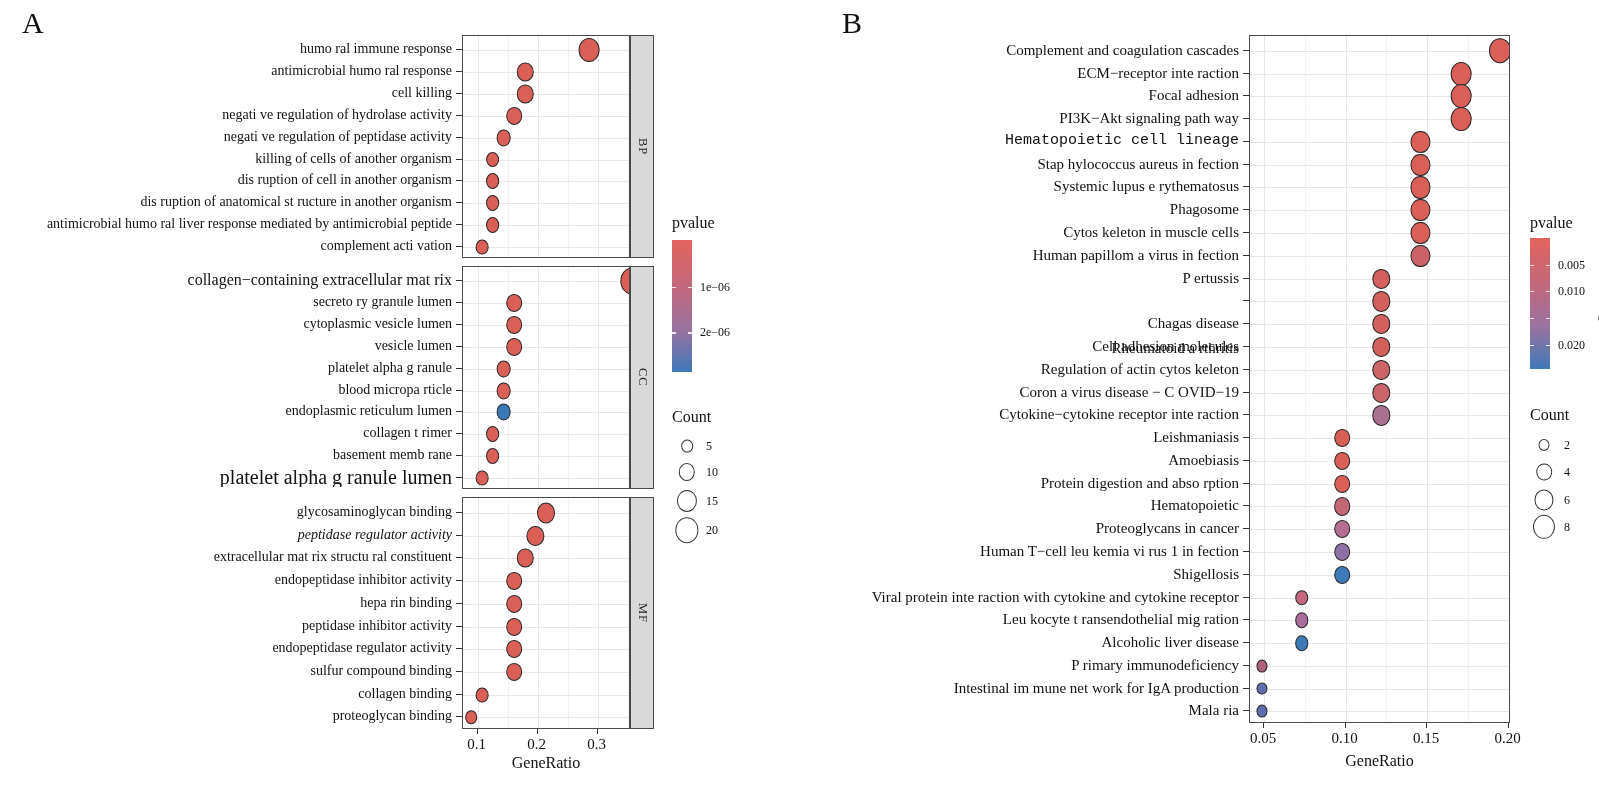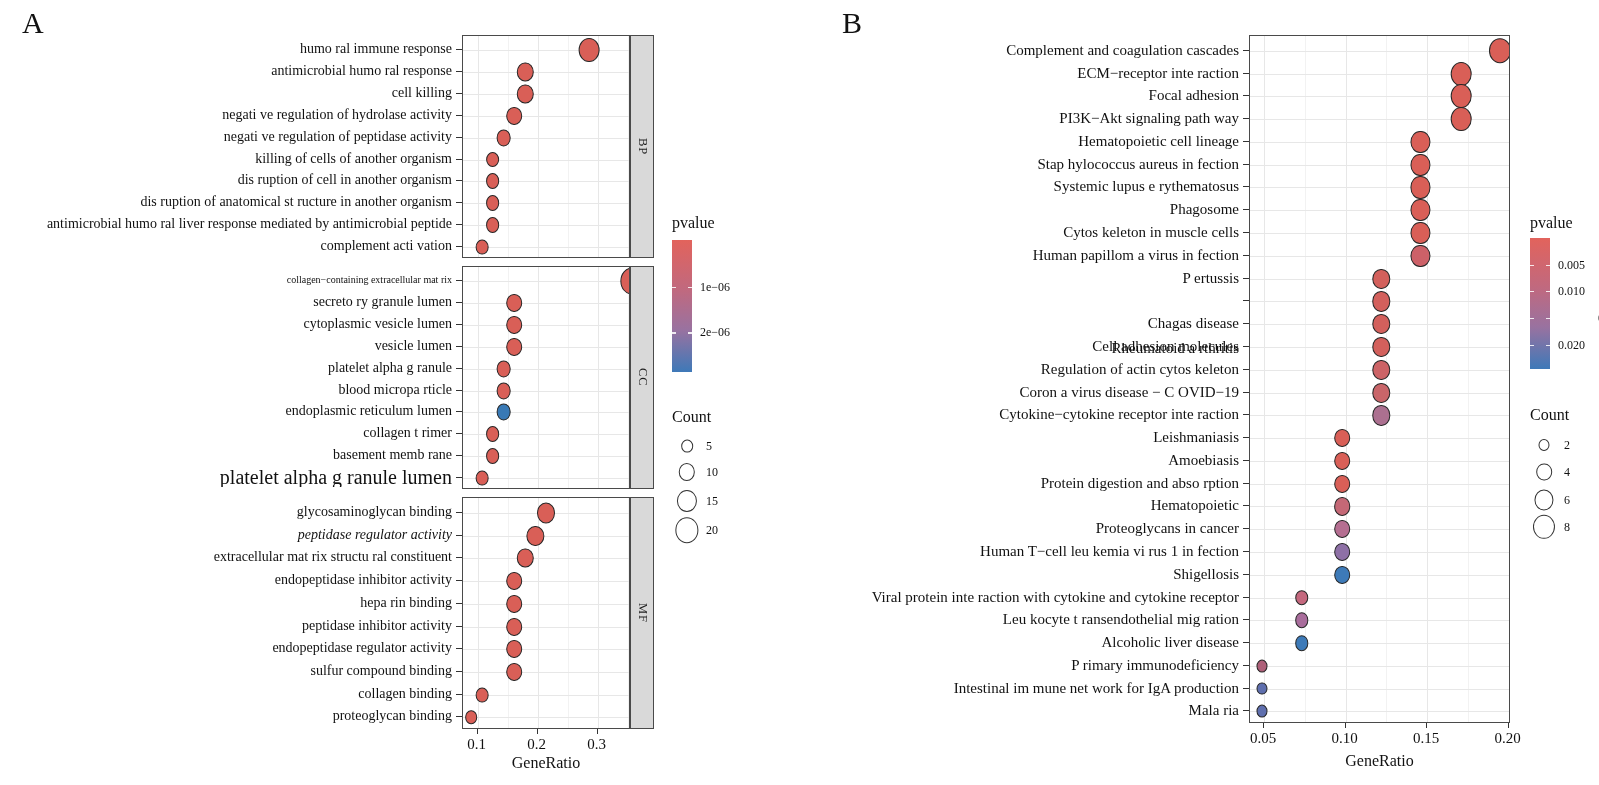--- a/index.html
+++ b/index.html
@@ -104,21 +104,21 @@
         <div class="gridh" style="left: 0px; top: 145.387px; width: 168px; height: 1px;"></div>
         <div class="dot" style="left: 40.5px; top: 145.387px; width: 14.7078px; height: 17.0611px; background: rgb(56, 121, 181);"></div>
         <div class="gridh" style="left: 0px; top: 167.25px; width: 168px; height: 1px;"></div>
         <div class="dot" style="left: 29.7px; top: 167.25px; width: 13.7579px; height: 15.9592px; background: rgb(217, 95, 87);"></div>
         <div class="gridh" style="left: 0px; top: 189.113px; width: 168px; height: 1px;"></div>
         <div class="dot" style="left: 29.7px; top: 189.113px; width: 13.7579px; height: 15.9592px; background: rgb(217, 95, 87);"></div>
         <div class="gridh" style="left: 0px; top: 210.975px; width: 168px; height: 1px;"></div>
         <div class="dot" style="left: 18.9px; top: 210.975px; width: 12.7373px; height: 14.7753px; background: rgb(217, 95, 87);"></div>
       </div>
       <div class="ytickmark" style="left: 456px; top: 280.211px; width: 6px; height: 1px;"></div>
-      <div class="ylab" style="left: 2px; top: 270.211px; width: 450px; height: 20px; line-height: 20px; font-size: 10px;">collagen−containing  extracellular mat rix</div>
+      <div class="ylab" style="left: 2px; top: 270.211px; width: 450px; height: 20px; line-height: 20px; font-size: 16px;">collagen−containing  extracellular mat rix</div>
       <div class="ytickmark" style="left: 456px; top: 302.074px; width: 6px; height: 1px;"></div>
       <div class="ylab" style="left: 2px; top: 292.074px; width: 450px; height: 20px; line-height: 20px; font-size: 14px;">secreto ry granule lumen</div>
       <div class="ytickmark" style="left: 456px; top: 323.936px; width: 6px; height: 1px;"></div>
       <div class="ylab" style="left: 2px; top: 313.936px; width: 450px; height: 20px; line-height: 20px; font-size: 14px;">cytoplasmic  vesicle lumen</div>
       <div class="ytickmark" style="left: 456px; top: 345.799px; width: 6px; height: 1px;"></div>
       <div class="ylab" style="left: 2px; top: 335.799px; width: 450px; height: 20px; line-height: 20px; font-size: 14px;">vesicle lumen</div>
       <div class="ytickmark" style="left: 456px; top: 367.662px; width: 6px; height: 1px;"></div>
       <div class="ylab" style="left: 2px; top: 357.662px; width: 450px; height: 20px; line-height: 20px; font-size: 14px;">platelet alpha g ranule</div>
       <div class="ytickmark" style="left: 456px; top: 389.525px; width: 6px; height: 1px;"></div>
       <div class="ylab" style="left: 2px; top: 379.525px; width: 450px; height: 20px; line-height: 20px; font-size: 14px;">blood micropa rticle</div>
@@ -281,21 +281,21 @@
       </div>
       <div class="ytickmark" style="left: 1243px; top: 49.8079px; width: 6px; height: 1px;"></div>
       <div class="ylab" style="left: 828px; top: 39.8079px; width: 411px; height: 20px; line-height: 20px; font-size: 15px;">Complement and coagulation cascades</div>
       <div class="ytickmark" style="left: 1243px; top: 72.5894px; width: 6px; height: 1px;"></div>
       <div class="ylab" style="left: 828px; top: 62.5894px; width: 411px; height: 20px; line-height: 20px; font-size: 15px;">ECM−receptor inte raction</div>
       <div class="ytickmark" style="left: 1243px; top: 95.3709px; width: 6px; height: 1px;"></div>
       <div class="ylab" style="left: 828px; top: 85.3709px; width: 411px; height: 20px; line-height: 20px; font-size: 15px;">Focal adhesion</div>
       <div class="ytickmark" style="left: 1243px; top: 118.152px; width: 6px; height: 1px;"></div>
       <div class="ylab" style="left: 828px; top: 108.152px; width: 411px; height: 20px; line-height: 20px; font-size: 15px;">PI3K−Akt signaling path way</div>
       <div class="ytickmark" style="left: 1243px; top: 140.934px; width: 6px; height: 1px;"></div>
-      <div class="ylab" style="left: 828px; top: 130.934px; width: 411px; height: 20px; line-height: 20px; font-size: 15px;">Hematopoietic cell lineage</div>
+      <div class="ylab" style="left: 828px; top: 130.934px; width: 411px; height: 20px; line-height: 20px; font-size: 15px; font-family: Liberation Mono, monospace;">Hematopoietic cell lineage</div>
       <div class="ytickmark" style="left: 1243px; top: 163.715px; width: 6px; height: 1px;"></div>
       <div class="ylab" style="left: 828px; top: 153.715px; width: 411px; height: 20px; line-height: 20px; font-size: 15px;">Stap hylococcus aureus in  fection</div>
       <div class="ytickmark" style="left: 1243px; top: 186.497px; width: 6px; height: 1px;"></div>
       <div class="ylab" style="left: 828px; top: 176.497px; width: 411px; height: 20px; line-height: 20px; font-size: 15px;">Systemic lupus e rythematosus</div>
       <div class="ytickmark" style="left: 1243px; top: 209.278px; width: 6px; height: 1px;"></div>
       <div class="ylab" style="left: 828px; top: 199.278px; width: 411px; height: 20px; line-height: 20px; font-size: 15px;">Phagosome</div>
       <div class="ytickmark" style="left: 1243px; top: 232.06px; width: 6px; height: 1px;"></div>
       <div class="ylab" style="left: 828px; top: 222.06px; width: 411px; height: 20px; line-height: 20px; font-size: 15px;">Cytos keleton in  muscle cells</div>
       <div class="ytickmark" style="left: 1243px; top: 254.841px; width: 6px; height: 1px;"></div>
       <div class="ylab" style="left: 828px; top: 244.841px; width: 411px; height: 20px; line-height: 20px; font-size: 15px;">Human papillom a virus in fection</div>

